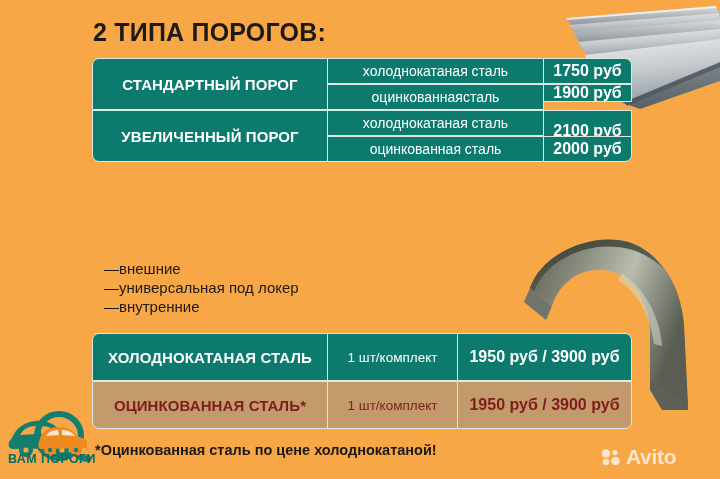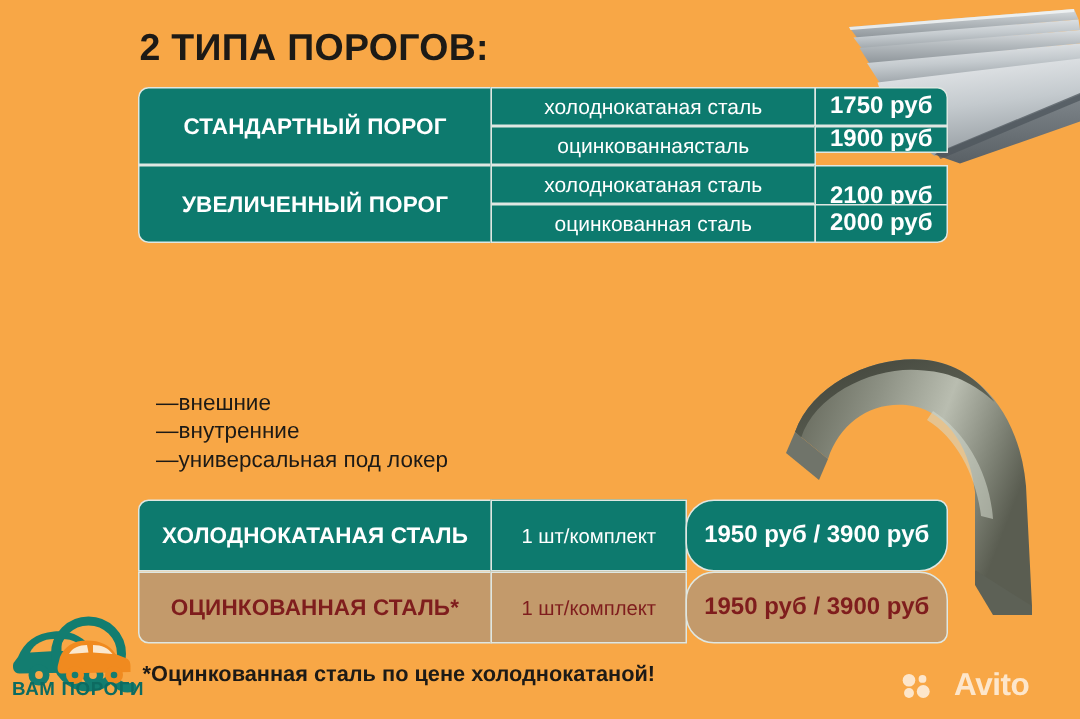--- a/index.html
+++ b/index.html
@@ -113,21 +113,20 @@
     font-size: 16px;
     font-weight: bold;
   }
   .qty-cell {
     font-size: 13.5px;
     font-weight: normal;
   }
   .price-wide {
     font-size: 16px;
     font-weight: bold;
-    border-radius: 19px;
   }
 
   
   #t1-c-standard       { border-top-left-radius: 7px; }
   #t1-c-increased      { border-bottom-left-radius: 7px; }
   #t1-c-r0-price       { border-top-right-radius: 7px; }
   #t1-c-r3-price       { border-bottom-right-radius: 7px; }
   #t2-c-r0-name        { border-top-left-radius: 7px; }
   #t2-c-r0-price       { border-top-right-radius: 7px; }
   #t2-c-r1-name        { border-bottom-left-radius: 7px; }
@@ -164,21 +163,21 @@
     letter-spacing: .4px;
   }
 
   
   #avito-watermark {
     position: absolute;
     left: 601px;
     top: 445px;
     display: flex;
     align-items: center;
-    gap: 16px;
+    gap: 6px;
     opacity: .72;
     justify-content: space-between;
   }
   #avito-wordmark {
     font-size: 21px;
     font-weight: bold;
     color: #ffffff;
     letter-spacing: -.3px;
   }
 </style>
@@ -279,24 +278,24 @@
     <div class="cell teal material-cell" style="left:327px; top:136px; width:217px; height:26px;">оцинкованная сталь</div>
     <div class="cell teal price-cell" id="t1-c-r3-price" style="left:543px; top:136px; width:89px; height:26px;">2000 руб</div>
   </div>
 
 
   <div id="arch-types-list">
     <div class="list-item">
       <span class="list-dash">—</span><span>внешние</span>
     </div>
     <div class="list-item">
-      <span class="list-dash">—</span><span>внутренние</span>
+      <span class="list-dash">—</span><span>универсальная под локер</span>
     </div>
     <div class="list-item">
-      <span class="list-dash">—</span><span>универсальная под локер</span>
+      <span class="list-dash">—</span><span>внутренние</span>
     </div>
   </div>
 
   <div class="table" id="table-arches">
 
     <div class="cell teal label-cell" id="t2-c-r0-name" style="left:92px; top:333px; width:236px; height:48px;">ХОЛОДНОКАТАНАЯ СТАЛЬ</div>
     <div class="cell teal qty-cell" style="left:327px; top:333px; width:131px; height:48px;">1 шт/комплект</div>
     <div class="cell teal price-wide" id="t2-c-r0-price" style="left:457px; top:333px; width:175px; height:48px;">1950 руб / 3900 руб</div>
 
     <div class="cell tan label-cell" id="t2-c-r1-name" style="left:92px; top:381px; width:236px; height:48px;">ОЦИНКОВАННАЯ СТАЛЬ*</div>

